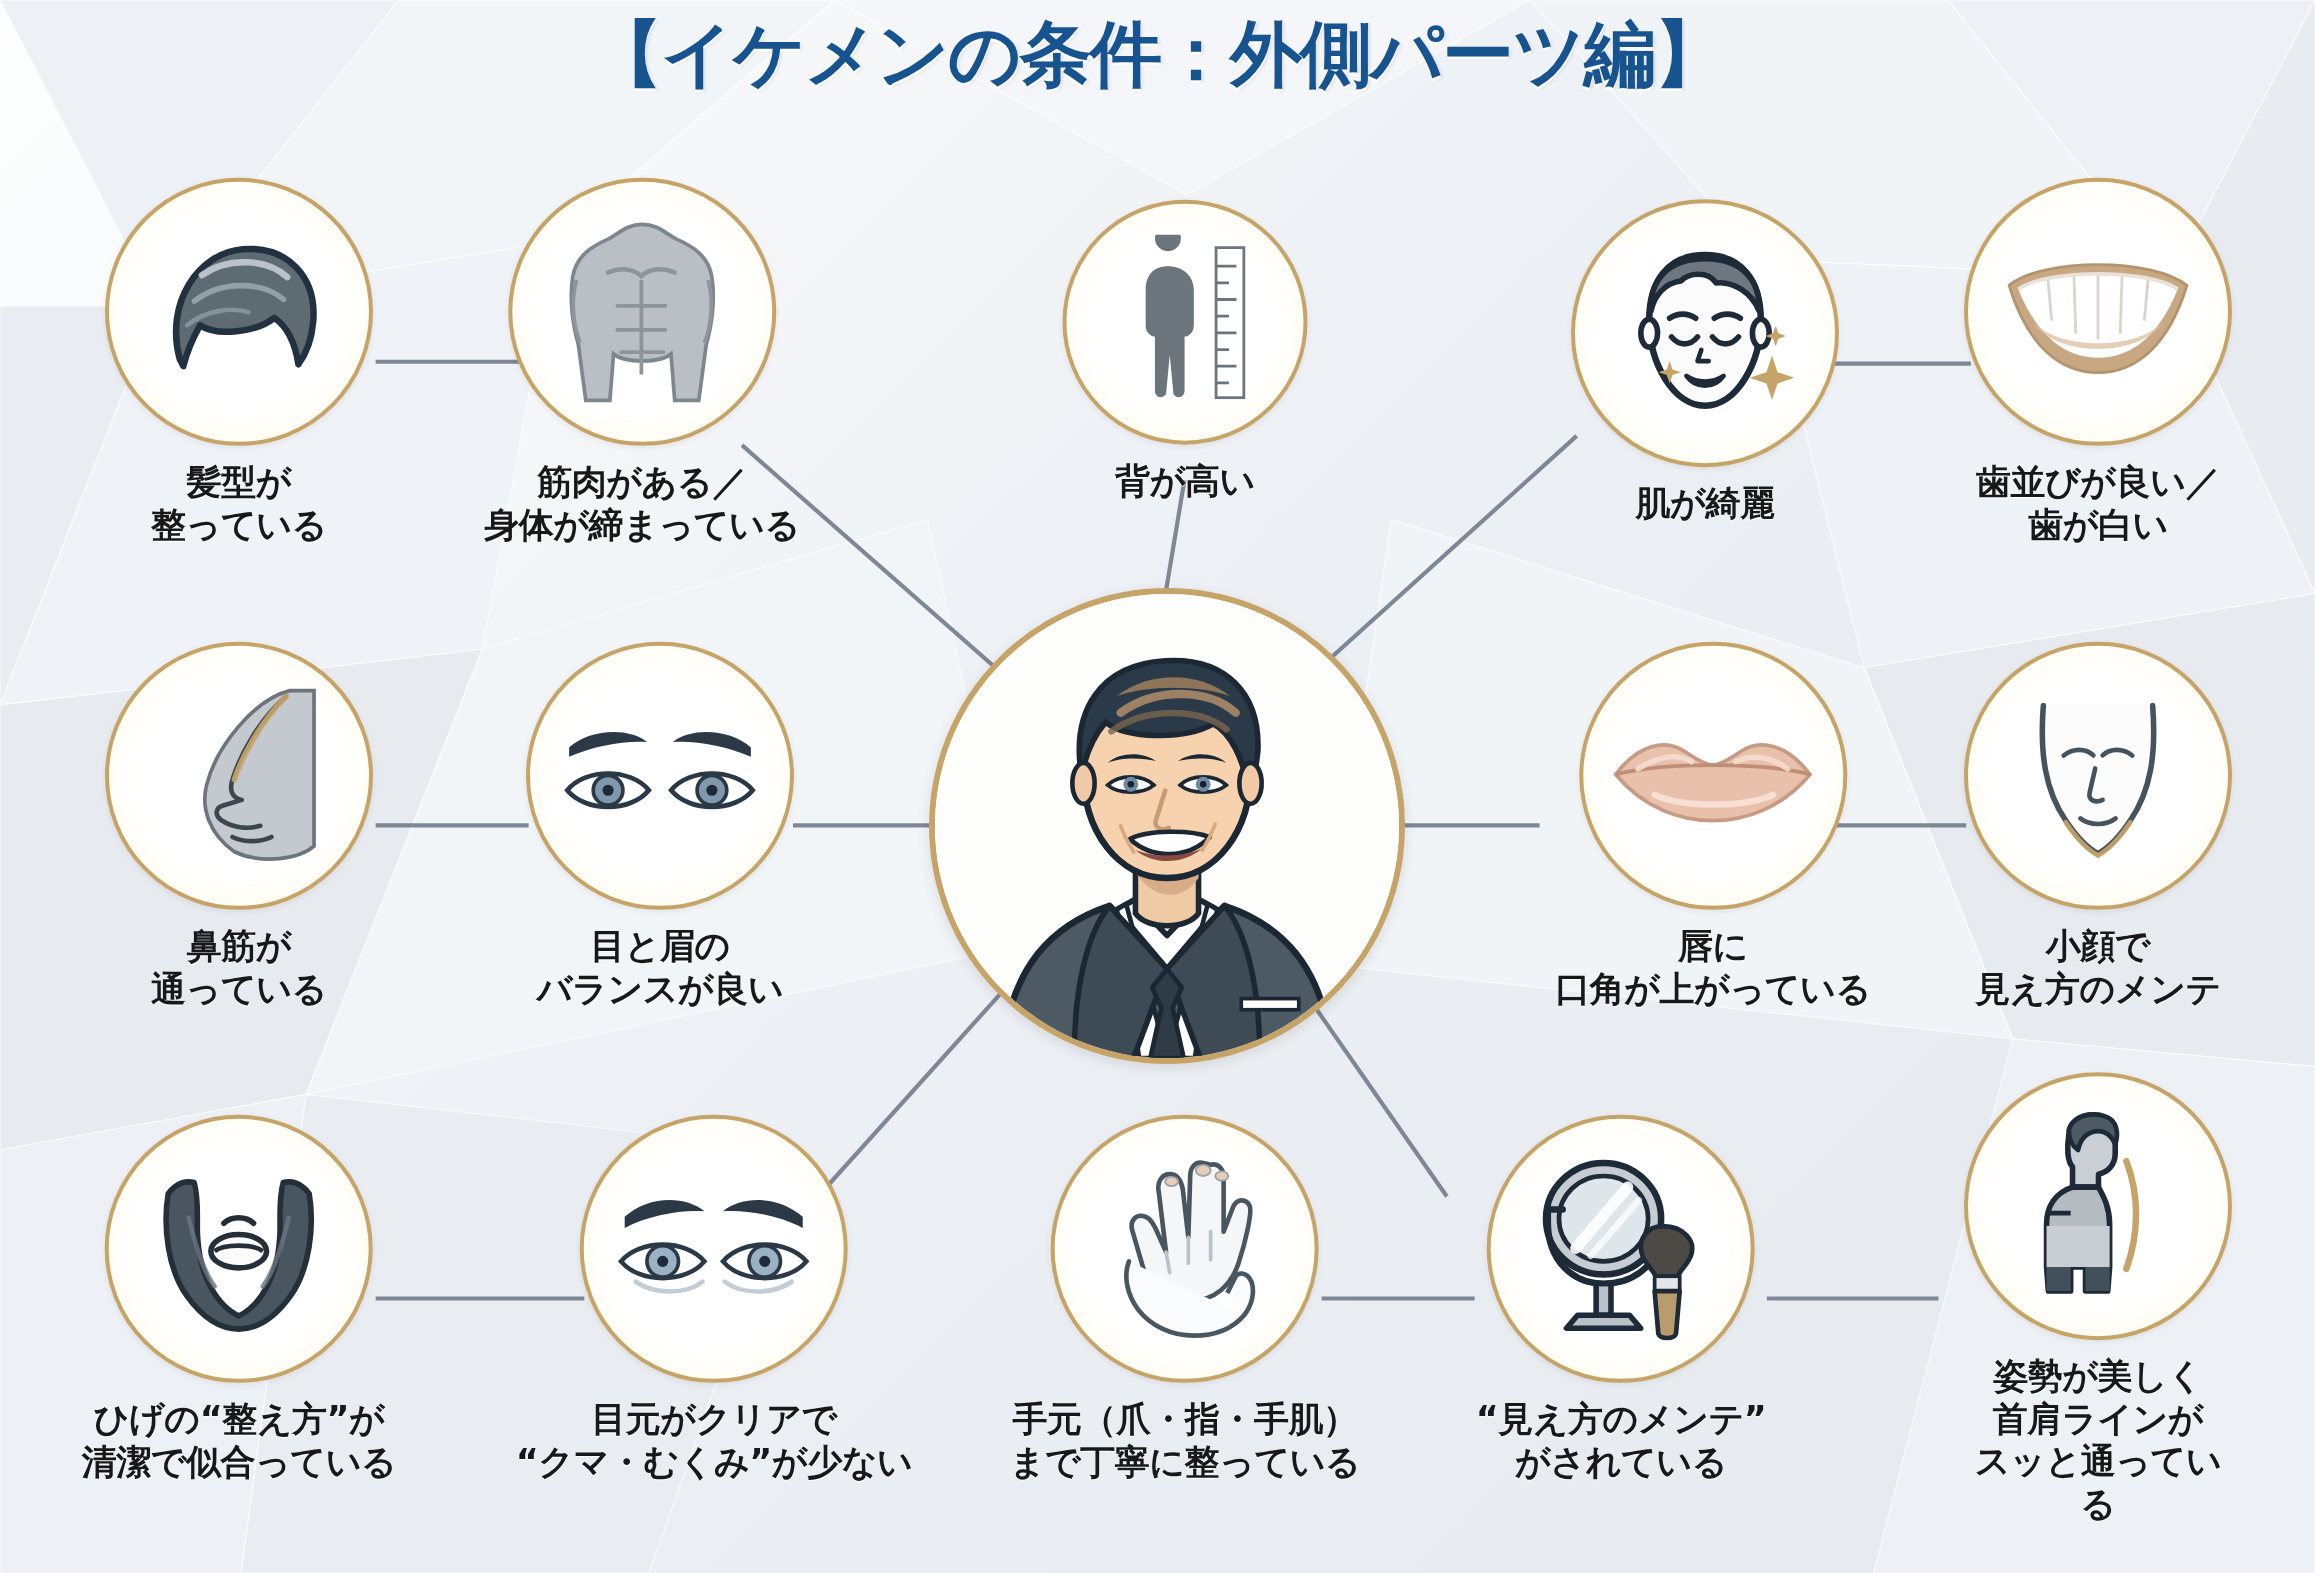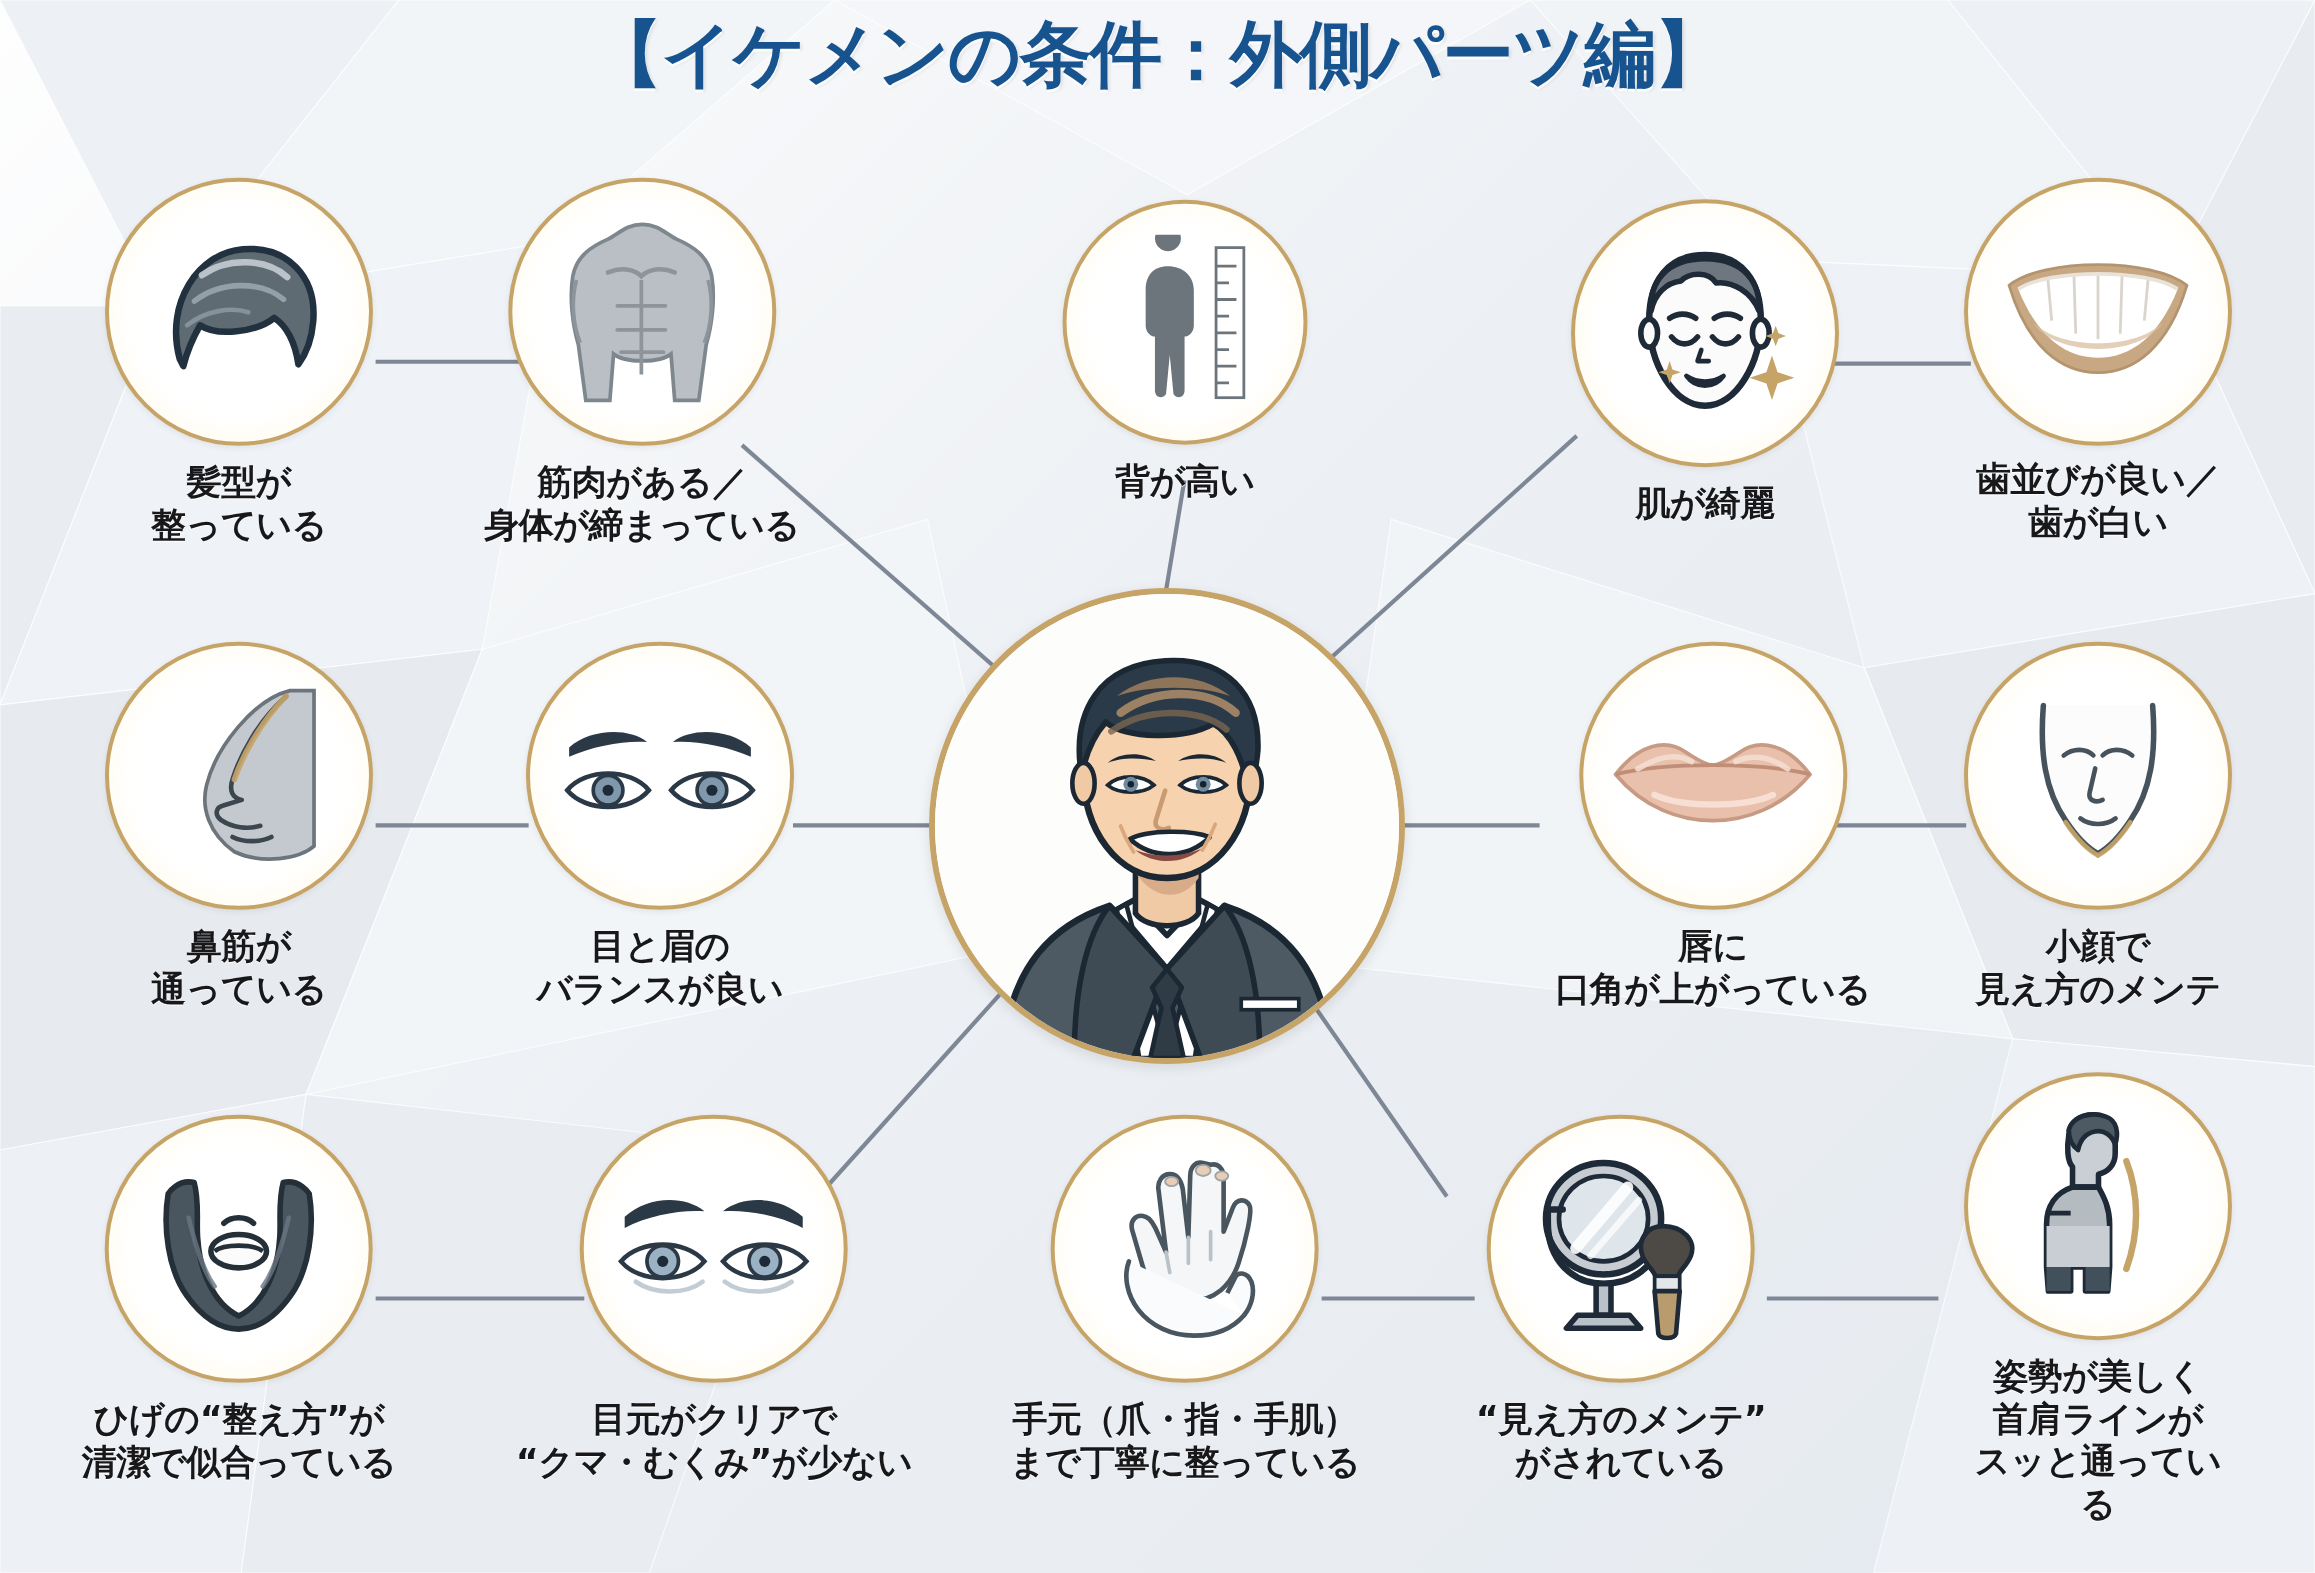--- a/index.html
+++ b/index.html
@@ -160,21 +160,21 @@
         <path d="M96 118 L92 130 L104 130" fill="none" stroke="#1e2a37" stroke-width="5" stroke-linecap="round" stroke-linejoin="round"></path>
         <path d="M80 146 C92 154 108 154 120 146 C110 160 90 160 80 146 Z" fill="#b7a58f" stroke="#1e2a37" stroke-width="5" stroke-linejoin="round"></path>
         <path d="M172 124 L178 142 L196 148 L178 154 L172 172 L166 154 L148 148 L166 142 Z" fill="#c6a468"></path>
         <path d="M62 130 L65 139 L74 142 L65 145 L62 154 L59 145 L50 142 L59 139 Z" fill="#c6a468"></path>
         <path d="M176 92 L179 100 L187 103 L179 106 L176 114 L173 106 L165 103 L173 100 Z" fill="#c6a468"></path>
       </svg>
     </div>
     <div class="caption">肌が綺麗</div>
   </div>
 
-  <div class="node" style="left:2098px;top:362px;font-family:Liberation Mono, monospace;">
+  <div class="node" style="left:2098px;top:362px;">
     <div class="bubble" style="width:260px;height:260px;">
       <svg width="204" height="139" viewBox="0 0 220 150">
         <path d="M14 46 C50 16 170 16 206 46 C186 112 150 140 110 140 C70 140 34 112 14 46 Z" fill="#c8a882" stroke="#b3946e" stroke-width="3"></path>
         <path d="M24 50 C56 28 164 28 196 50 C176 100 146 124 110 124 C74 124 44 100 24 50 Z" fill="#ffffff"></path>
         <g stroke="#d9d4cc" stroke-width="3" fill="none">
           <line x1="56" y1="40" x2="60" y2="84"></line>
           <line x1="84" y1="34" x2="86" y2="98"></line>
           <line x1="110" y1="32" x2="110" y2="104"></line>
           <line x1="136" y1="34" x2="134" y2="98"></line>
           <line x1="164" y1="40" x2="160" y2="84"></line>

